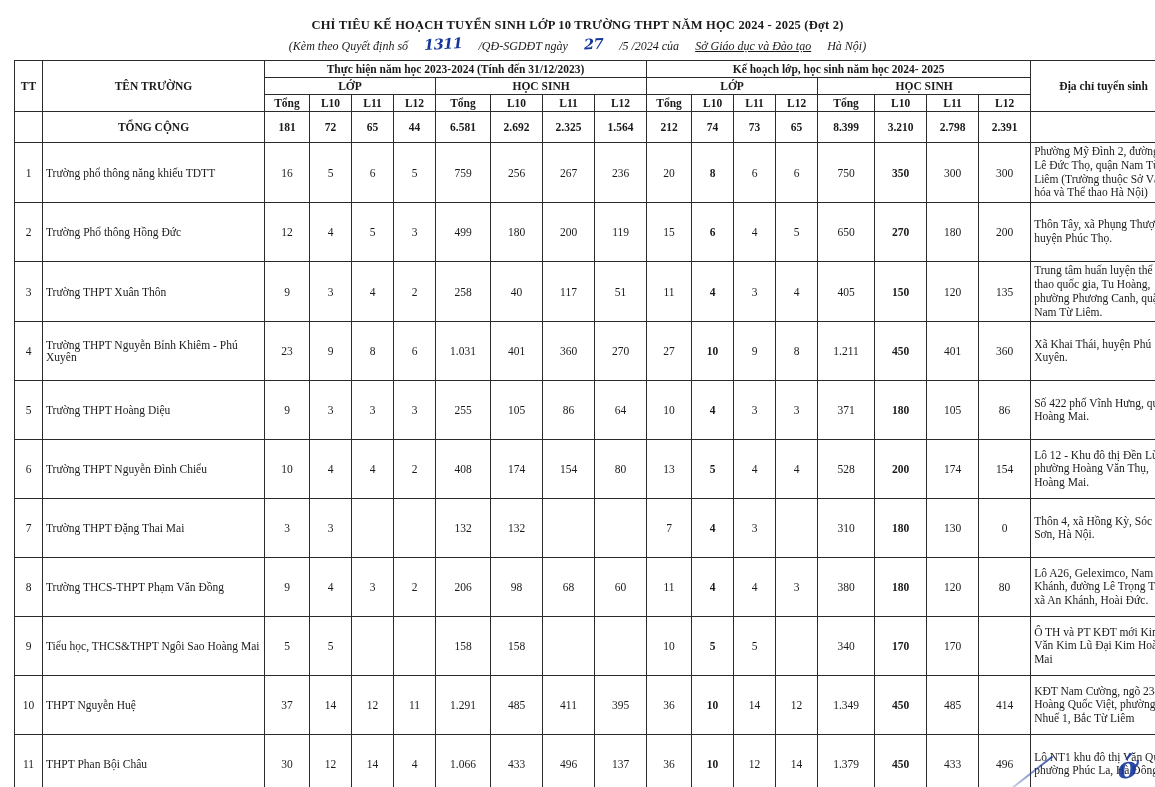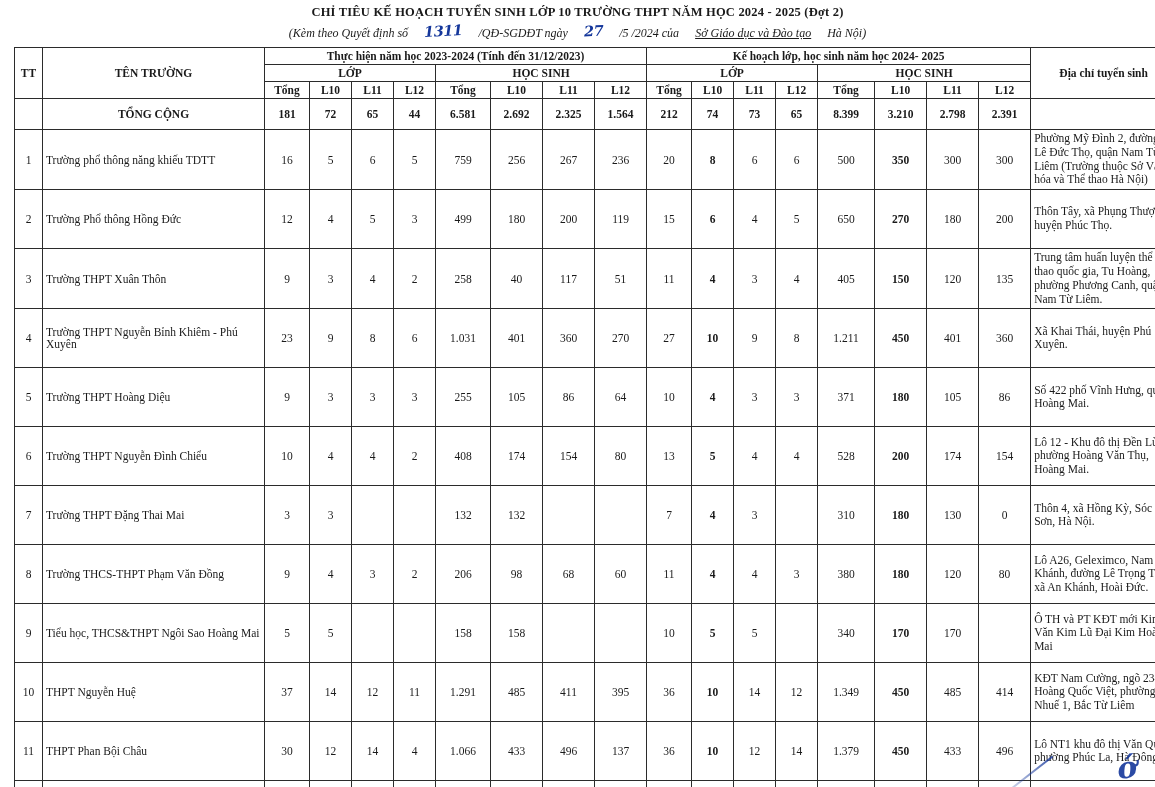--- a/index.html
+++ b/index.html
@@ -6,21 +6,21 @@
   body{
     width:1155px;height:787px;
     background:#ffffff;
     font-family:"Liberation Serif", serif;
     color:#1a1a1a;
     overflow:hidden;
     position:relative;
   }
   .page{position:relative;width:1155px;height:787px;}
 
-  .title-block{text-align:center;padding-top:5px;}
+  .title-block{text-align:center;padding-top:18px;}
   .doc-title{
     font-weight:bold;font-size:12.5px;letter-spacing:.2px;
     font-family:"Liberation Serif", serif;
   }
   .doc-sub{
     font-style:italic;font-size:12px;margin-top:3px;
     display:flex;justify-content:center;align-items:baseline;gap:16px;
     white-space:pre;
   }
   .handwrite{
@@ -179,21 +179,21 @@
           <td class="num">6</td>
           <td class="num">5</td>
           <td class="num">759</td>
           <td class="num">256</td>
           <td class="num">267</td>
           <td class="num">236</td>
           <td class="num">20</td>
           <td class="num b">8</td>
           <td class="num">6</td>
           <td class="num">6</td>
-          <td class="num">500</td>
+          <td class="num">750</td>
           <td class="num b">350</td>
           <td class="num">300</td>
           <td class="num">300</td>
           <td class="addr">Phường Mỹ Đình 2, đường Lê Đức Thọ, quận Nam Từ Liêm (Trường thuộc Sở Văn hóa và Thể thao Hà Nội)</td>
         </tr>
         <tr class="data">
           <td class="tt">2</td>
           <td class="name">Trường Phổ thông Hồng Đức</td>
           <td class="num">12</td>
           <td class="num">4</td>

